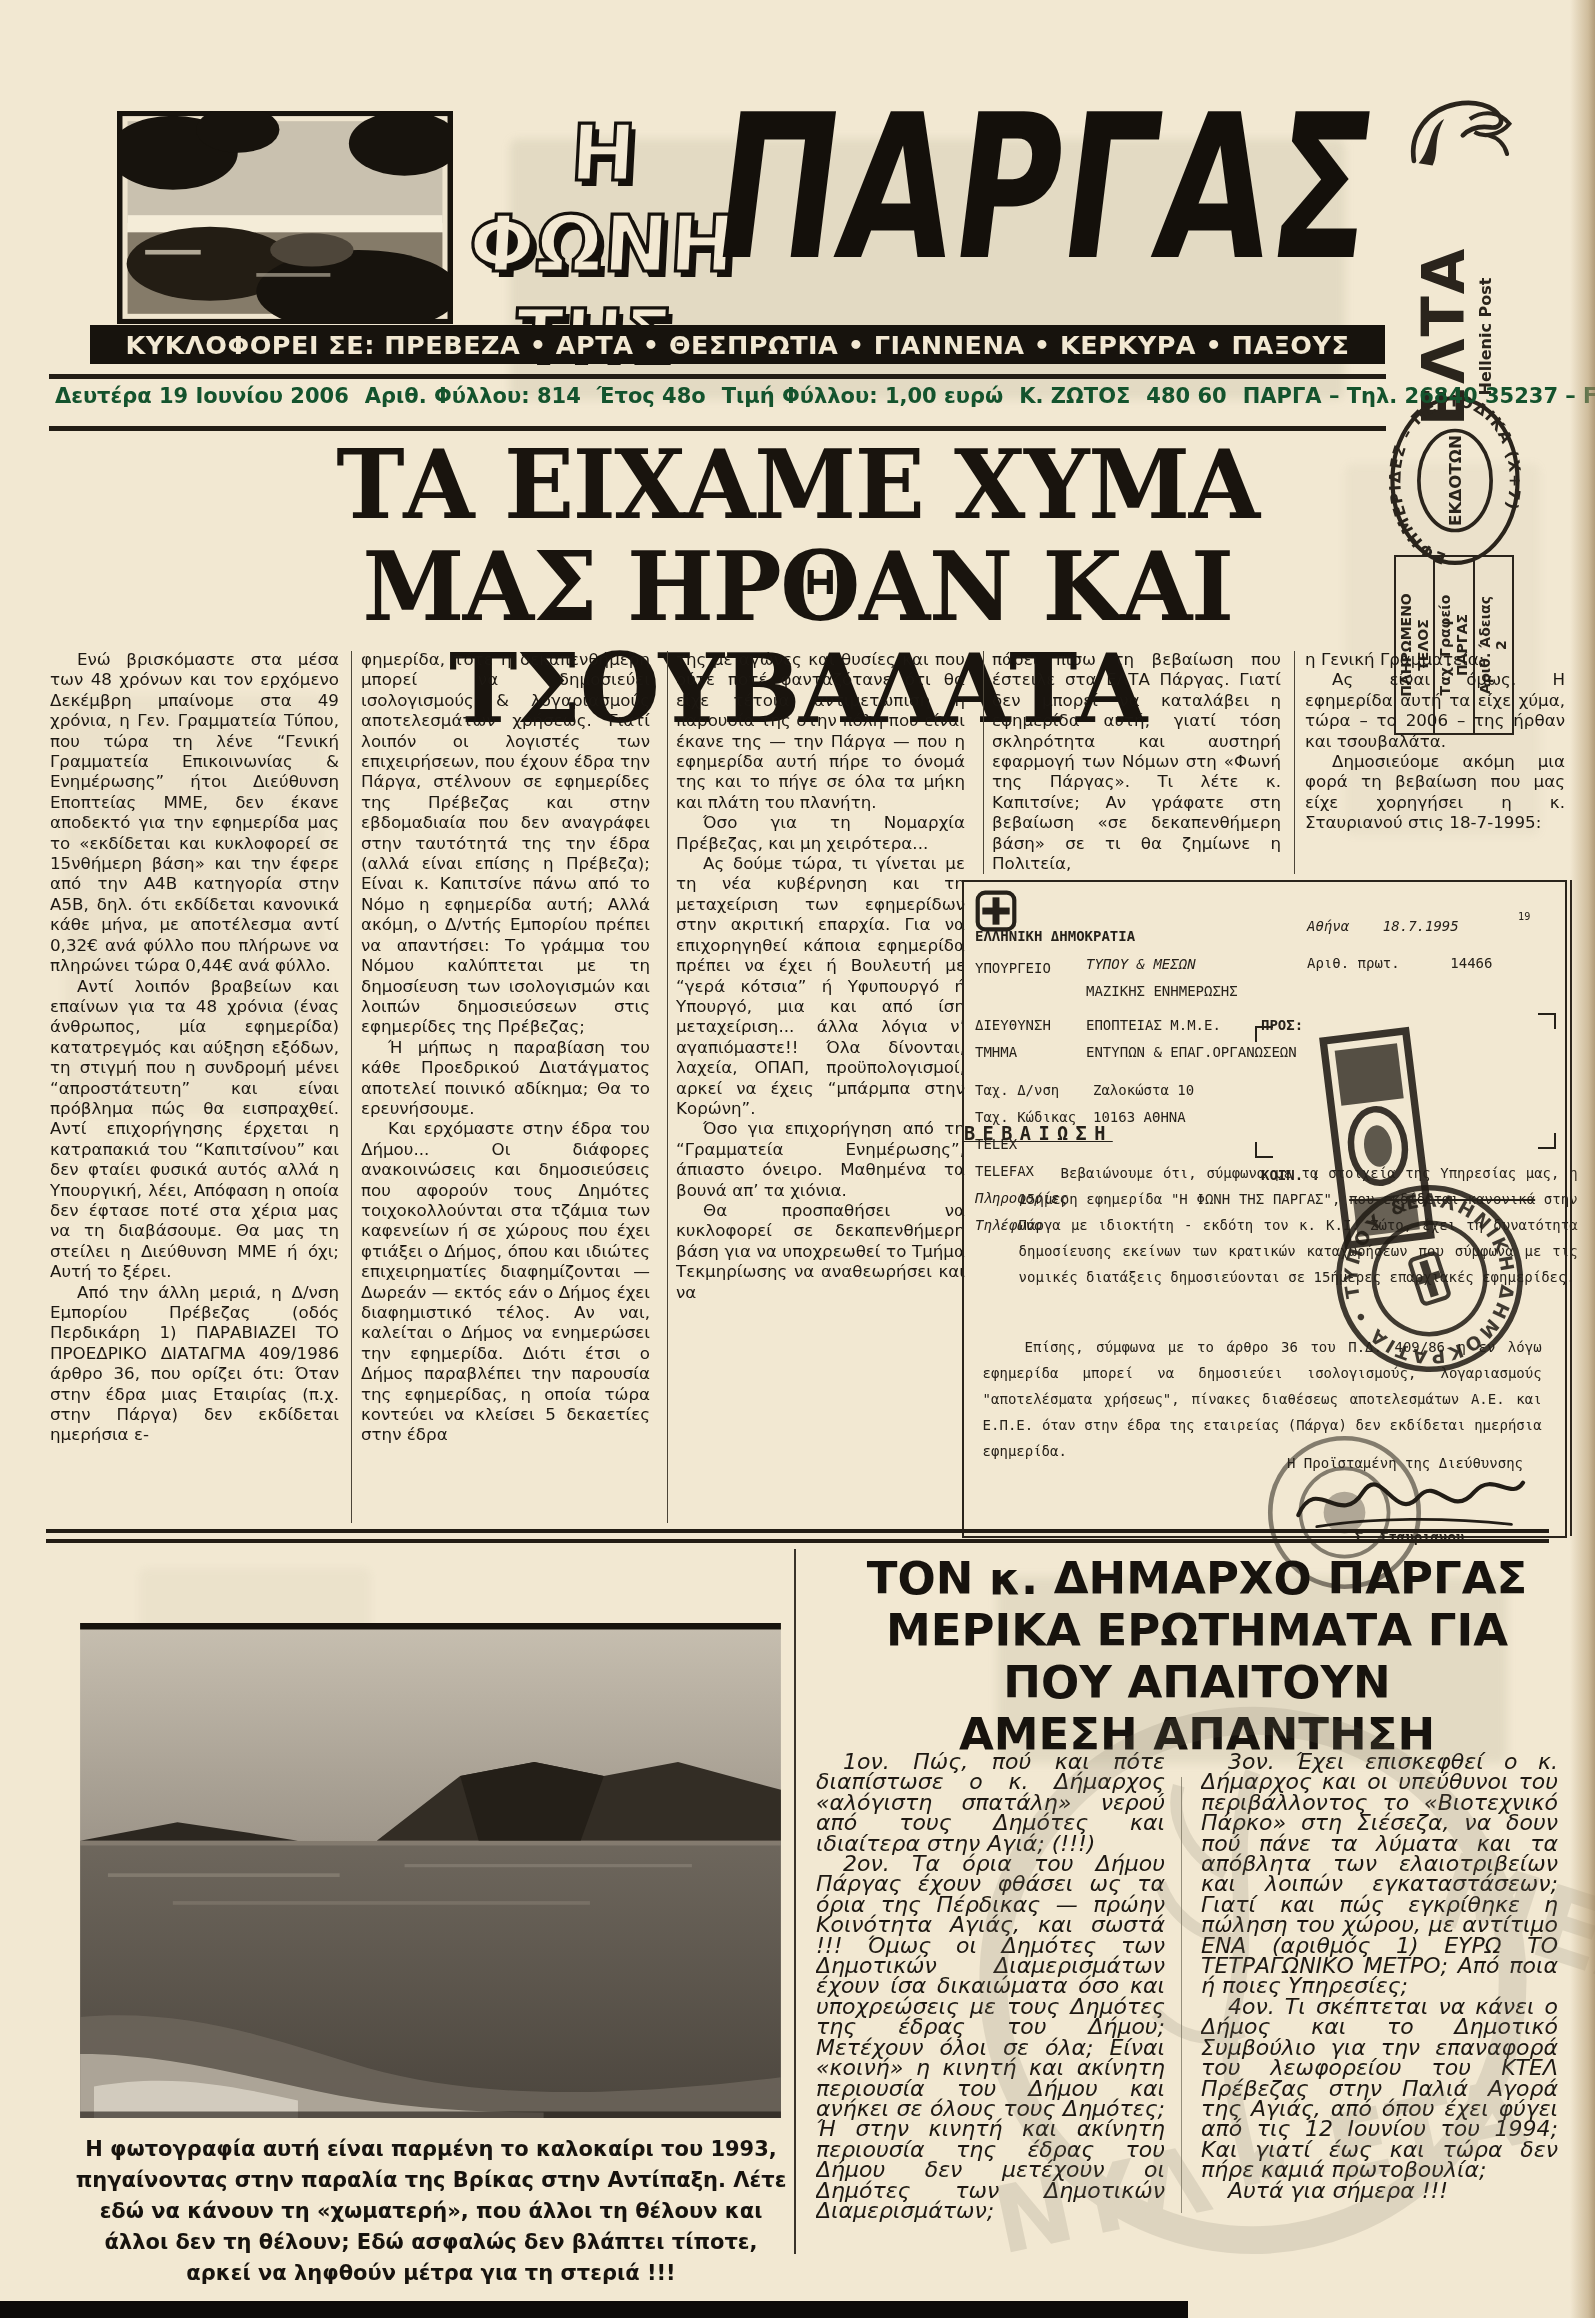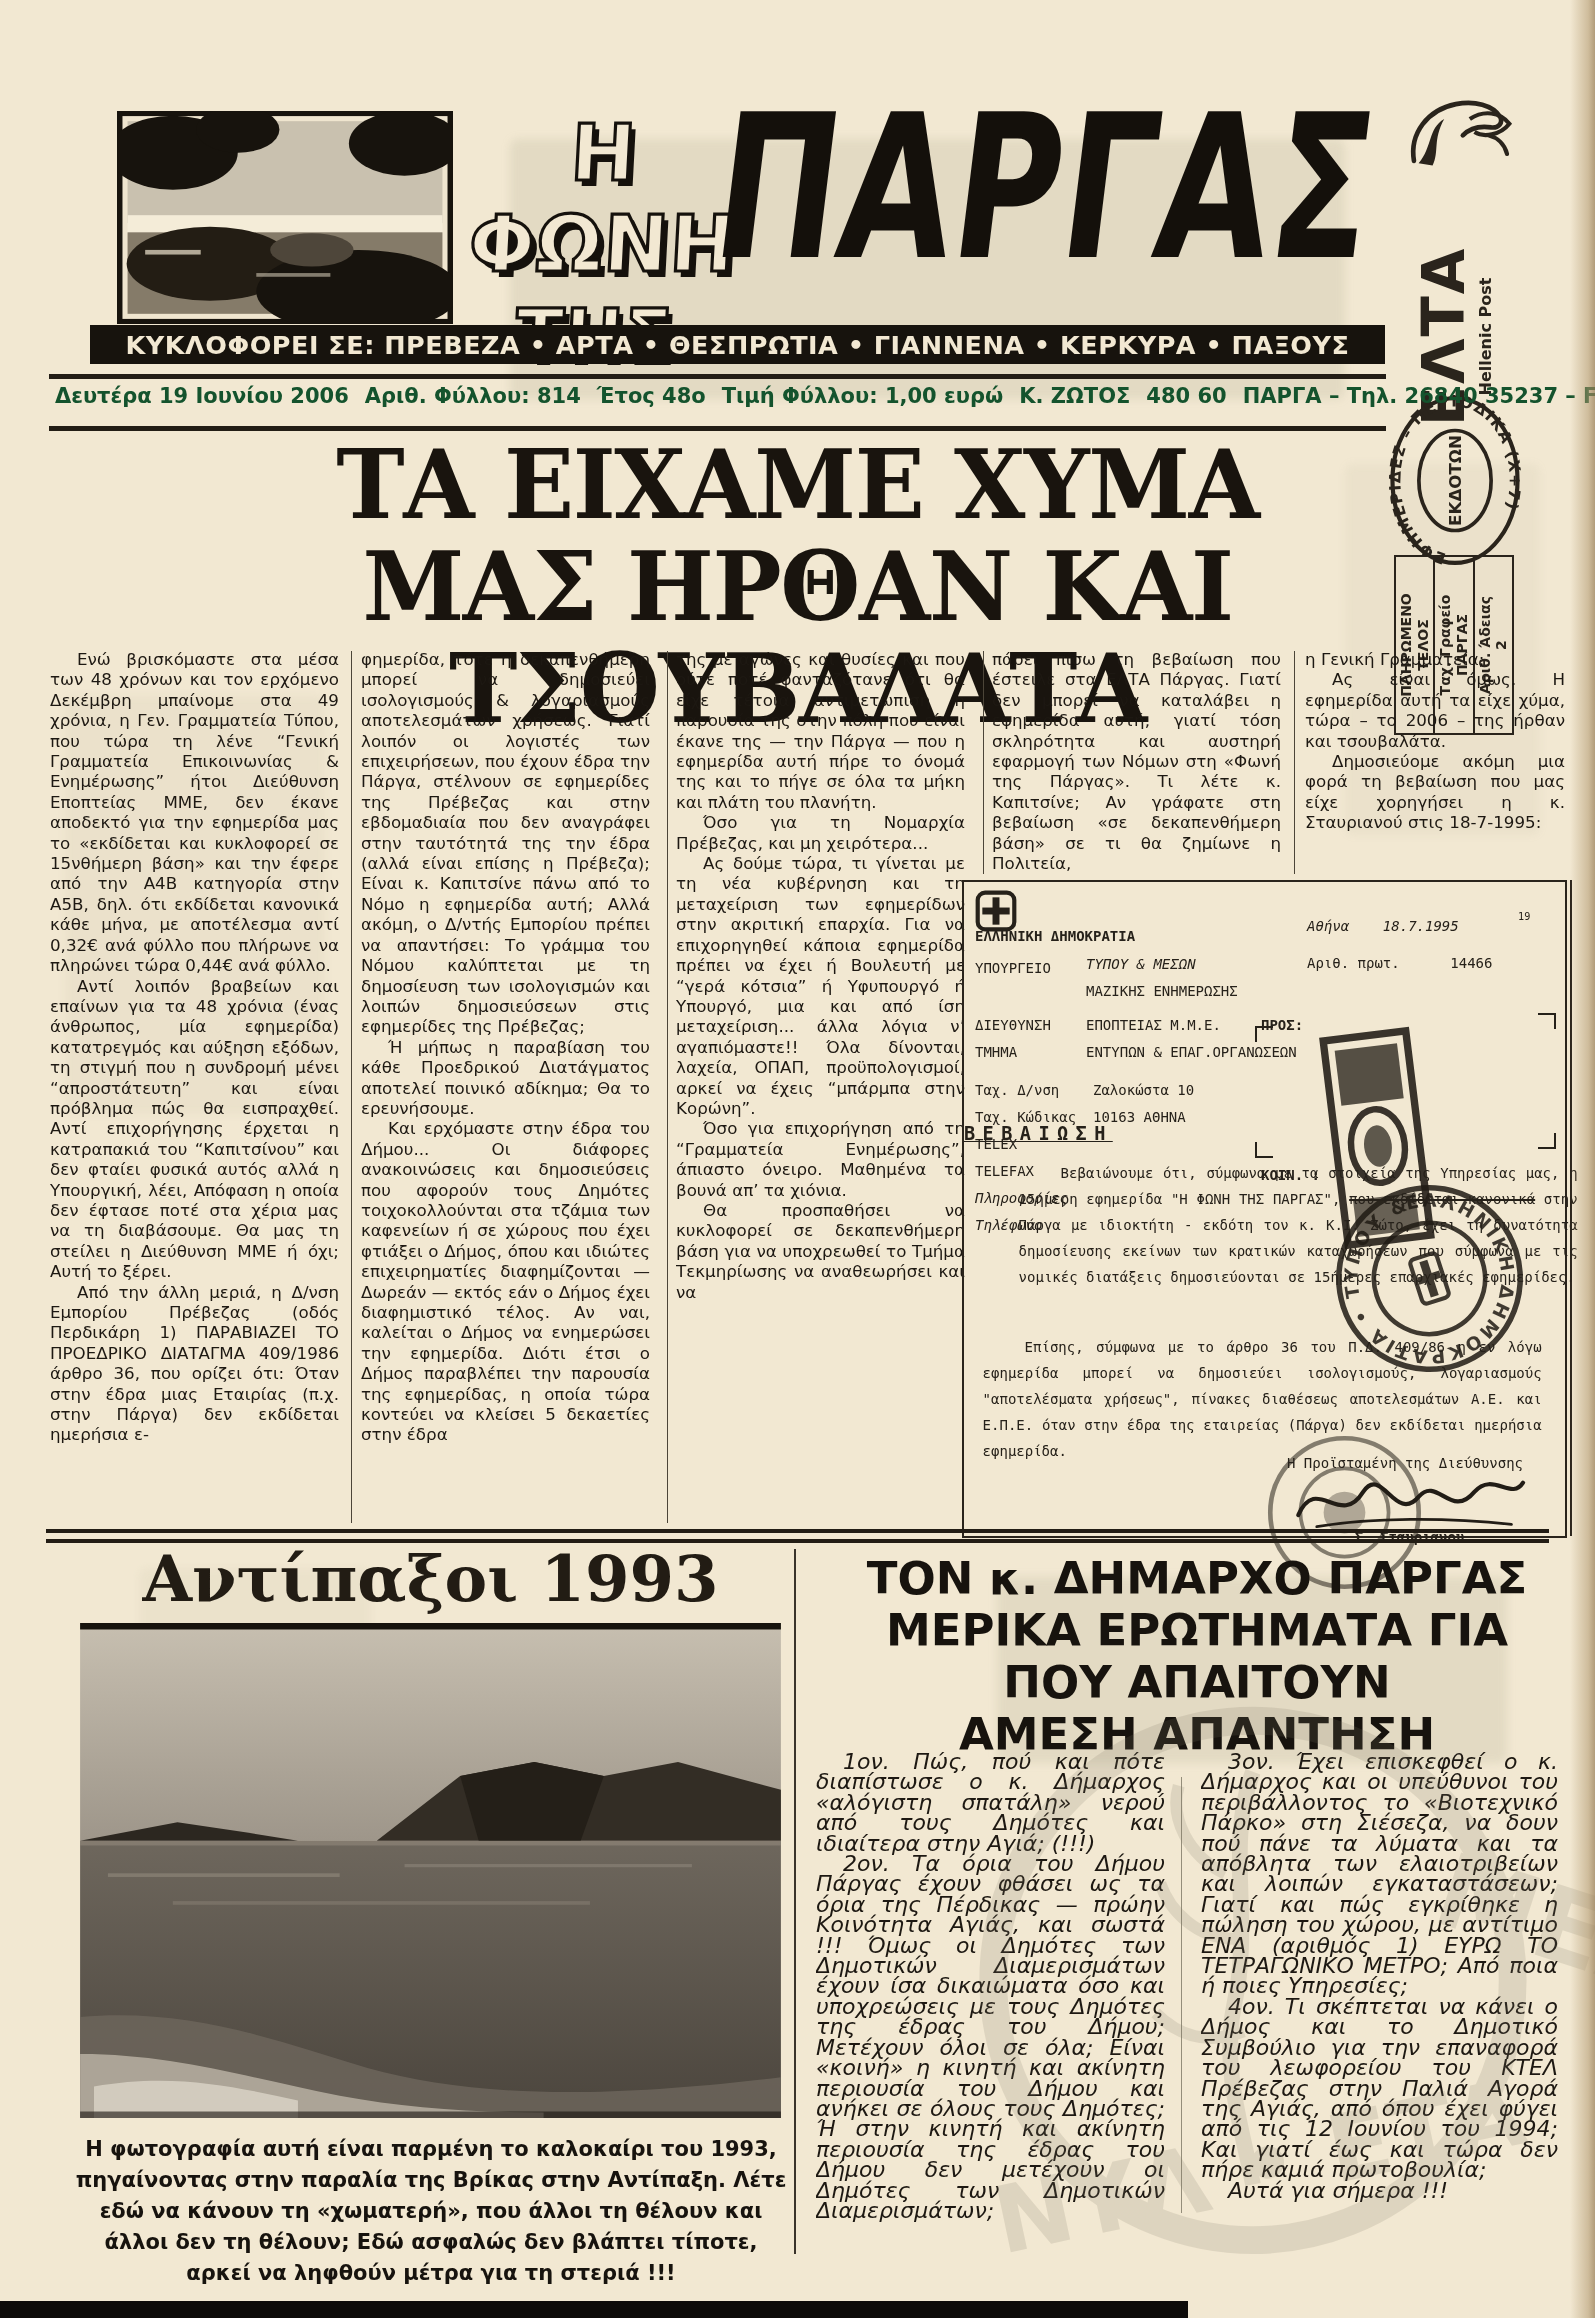--- a/index.html
+++ b/index.html
@@ -301,21 +301,20 @@
       <path d="M20,110 C60,20 110,140 160,60 C200,0 230,130 280,70 C320,25 350,120 400,60 C440,15 480,80 505,40" fill="none" stroke="#221d16" stroke-width="9" stroke-linecap="round"></path>
       <path d="M60,135 C180,115 340,115 480,130" fill="none" stroke="#221d16" stroke-width="6" stroke-linecap="round"></path>
     </svg>
     <div class="sig-name">Σ. Σταυριανού</div>
   </div>
 
   <div class="abs rule div1"></div>
   <div class="abs rule div2"></div>
   <div class="abs vdiv"></div>
 
-  <div class="abs anti-title">Αντίπαξοι 1993</div>
 
   <div class="abs photo">
     <svg width="701" height="495" viewBox="0 0 1512 1068">
       <defs>
         <linearGradient id="sky" x1="0" y1="0" x2="0" y2="1">
           <stop offset="0" stop-color="#c7bfb0"></stop>
             <stop offset="1" stop-color="#9e968a"></stop>
         </linearGradient>
         <linearGradient id="sea" x1="0" y1="0" x2="0" y2="1">
           <stop offset="0" stop-color="#6e675d"></stop>

